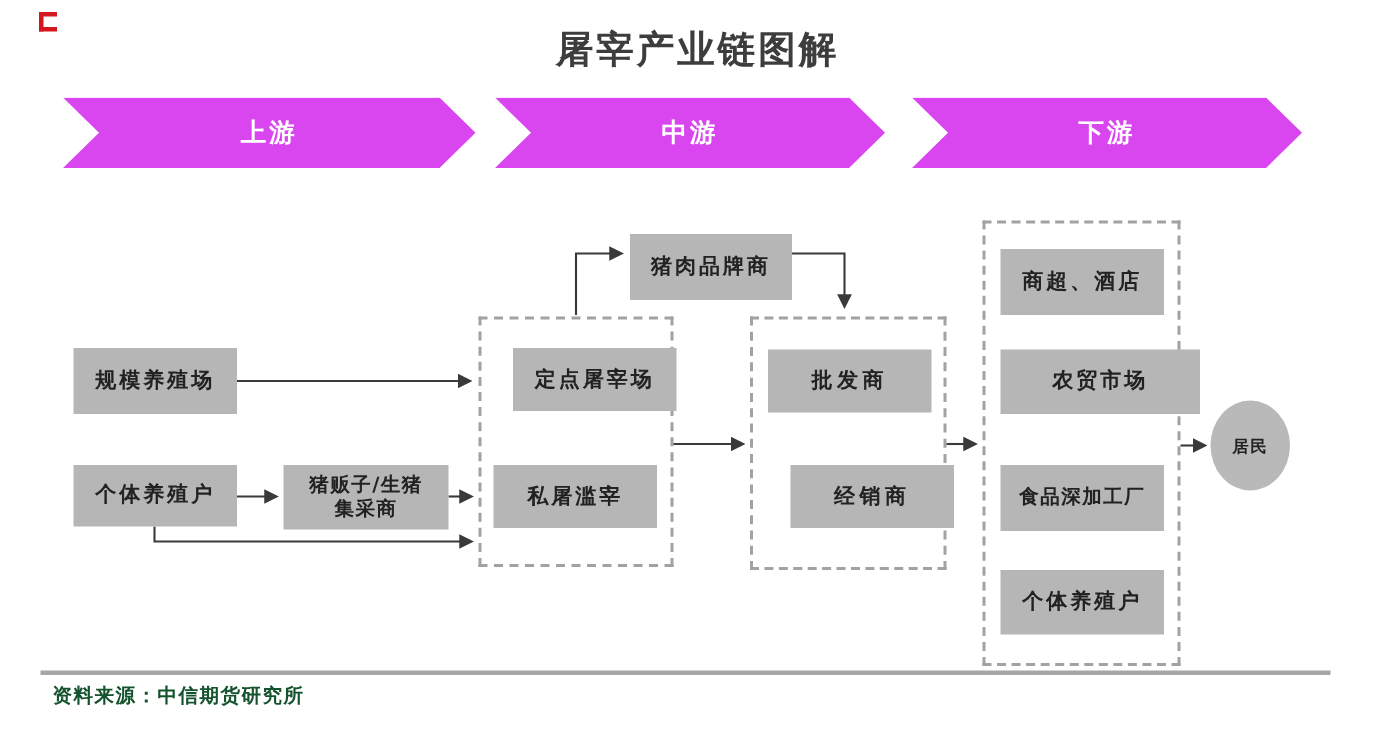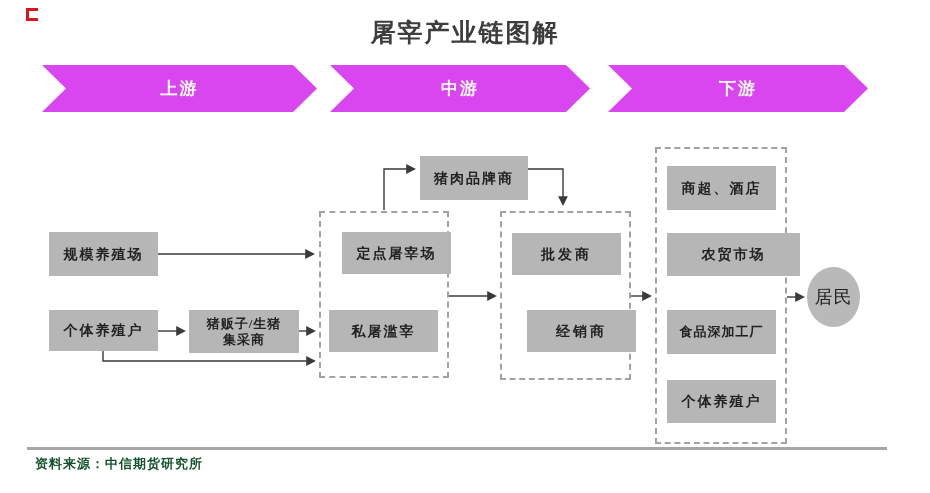--- a/index.html
+++ b/index.html
@@ -74,22 +74,22 @@
   }
   .resident-circle {
     position: absolute;
     left: 807px; top: 267px;
     width: 53px; height: 60px;
     background: #b9b9b9;
     border-radius: 50%;
     display: flex;
     align-items: center;
     justify-content: center;
-    font-weight: normal;
-    font-size: 18px;
+    font-weight: bold;
+    font-size: 11px;
     color: #222222;
     letter-spacing: 1px;
   }
   .connector-layer {
     position: absolute;
     left: 0; top: 0;
     width: 930px; height: 493px;
     pointer-events: none;
   }
   .footer-divider {
@@ -144,21 +144,21 @@
       <path d="M384,210 V169 H414" marker-end="url(#arrow)"></path>
       <path d="M528,169 H563 V204" marker-end="url(#arrow)"></path>
       <path d="M449,296 H495" marker-end="url(#arrow)"></path>
       <path d="M631,296 H650" marker-end="url(#arrow)"></path>
       <path d="M787,297 H803" marker-end="url(#arrow)"></path>
     </g>
   </svg>
 
   <div class="node" style="left:49px; top:232px; width:109px; height:44px;">规模养殖场</div>
   <div class="node" style="left:49px; top:310px; width:109px; height:41px;">个体养殖户</div>
-  <div class="node small" style="left:189px; top:310px; width:110px; height:43px;font-family:Liberation Serif, serif;">
+  <div class="node small" style="left:189px; top:310px; width:110px; height:43px;">
     <span>猪贩子/生猪</span>
     <span>集采商</span>
   </div>
 
   <div class="node" style="left:342px; top:232px; width:109px; height:42px;">定点屠宰场</div>
   <div class="node" style="left:329px; top:310px; width:109px; height:42px;">私屠滥宰</div>
   <div class="node" style="left:420px; top:156px; width:108px; height:44px;">猪肉品牌商</div>
   <div class="node three" style="left:512px; top:233px; width:109px; height:42px;">批发商</div>
   <div class="node three" style="left:512px; top:310px; width:109px; height:42px;margin-left:15px;">经销商</div>
 

